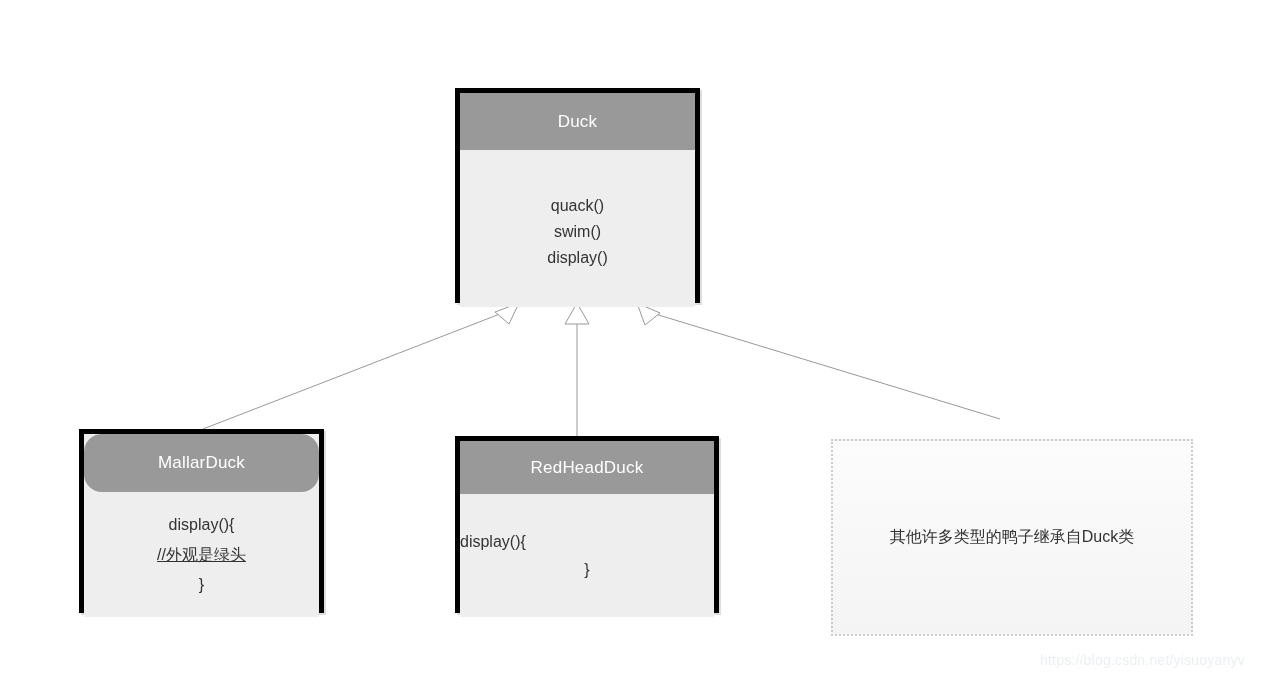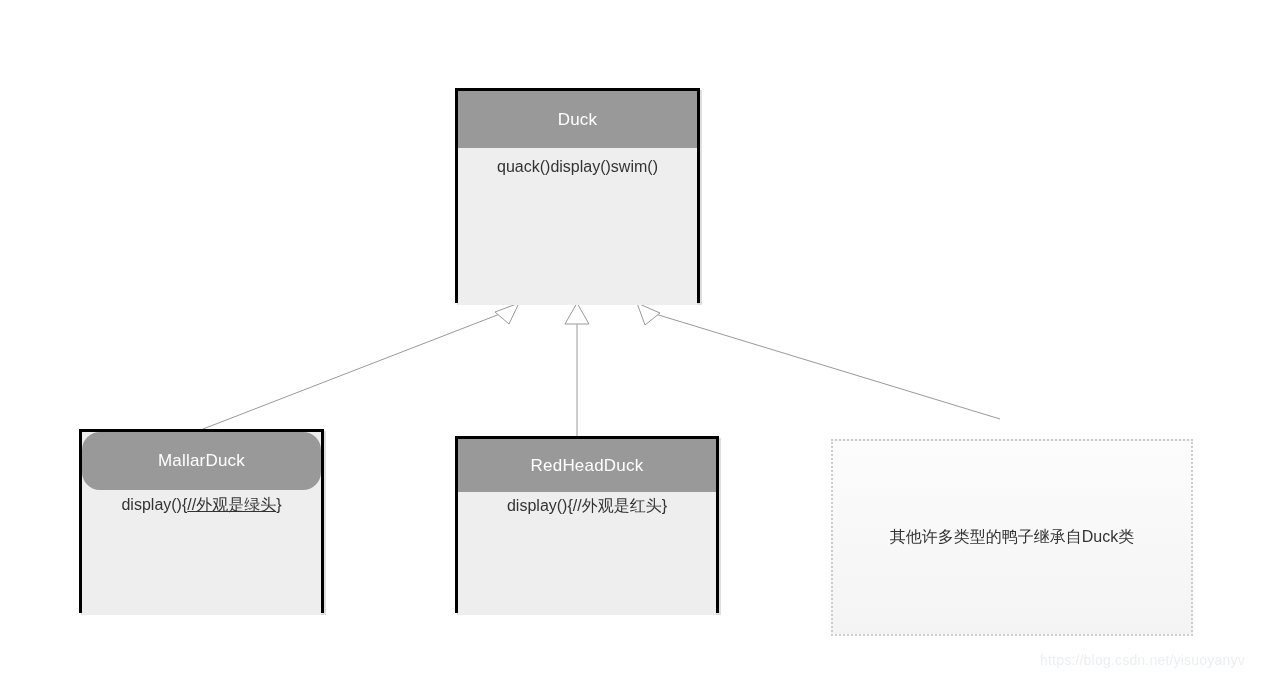--- a/index.html
+++ b/index.html
@@ -27,42 +27,42 @@
     top: 0;
     width: 1270px;
     height: 682px;
     pointer-events: none;
   }
 
   
   .uml-class {
     position: absolute;
     box-sizing: border-box;
-    border: 3px solid #000000;
+    border: 5px solid #000000;
     background: #eeeeee;
     box-shadow: 2px 2px 0 rgba(0,0,0,0.13);
   }
   .uml-header {
     box-sizing: border-box;
     background: #999999;
     color: #ffffff;
     text-align: center;
     font-size: 17px;
     letter-spacing: 0.2px;
     display: flex;
     align-items: center;
     justify-content: center;
   }
   .uml-body {
     box-sizing: border-box;
     background: #eeeeee;
     color: #333333;
     font-size: 16px;
     display: flex;
-    flex-direction: row;
+    flex-direction: column;
     justify-content: center;
   }
   .uml-body .line {
     line-height: 1.0;
     white-space: pre;
   }
   .ctr  { text-align: center; }
 
   
   #duck-class { left: 455px; top: 88px; width: 245px; height: 215px; }
@@ -132,39 +132,38 @@
     <polygon points="577,303 565,324 589,324" fill="#ffffff" stroke="#999999" stroke-width="1"></polygon>
 
     <line x1="1000" y1="419" x2="652" y2="313" stroke="#999999" stroke-width="1"></line>
     <polygon points="637,303 660,313 645,325" fill="#ffffff" stroke="#999999" stroke-width="1"></polygon>
   </svg>
 
   <div class="uml-class" id="duck-class">
     <div class="uml-header">Duck</div>
     <div class="uml-body">
       <div class="line ctr">quack()</div>
+      <div class="line ctr">swim()</div>
       <div class="line ctr">display()</div>
-      <div class="line ctr">swim()</div>
     </div>
   </div>
 
   <div class="uml-class" id="mallarduck-class">
     <div class="uml-header">MallarDuck</div>
     <div class="uml-body">
       <div class="line l1">display(){</div>
       <div class="line l2">//外观是绿头</div>
       <div class="line l3">}</div>
     </div>
   </div>
 
   <div class="uml-class" id="redheadduck-class">
     <div class="uml-header">RedHeadDuck</div>
     <div class="uml-body">
       <div class="line l1">display(){</div>
-      <div class="line l2">//外观是红头</div>
       <div class="line l3">}</div>
     </div>
   </div>
 
   <div id="other-ducks-note">
     <span>其他许多类型的鸭子继承自Duck类</span>
   </div>
 
   <div id="watermark">https://blog.csdn.net/yisuoyanyv</div>
 

